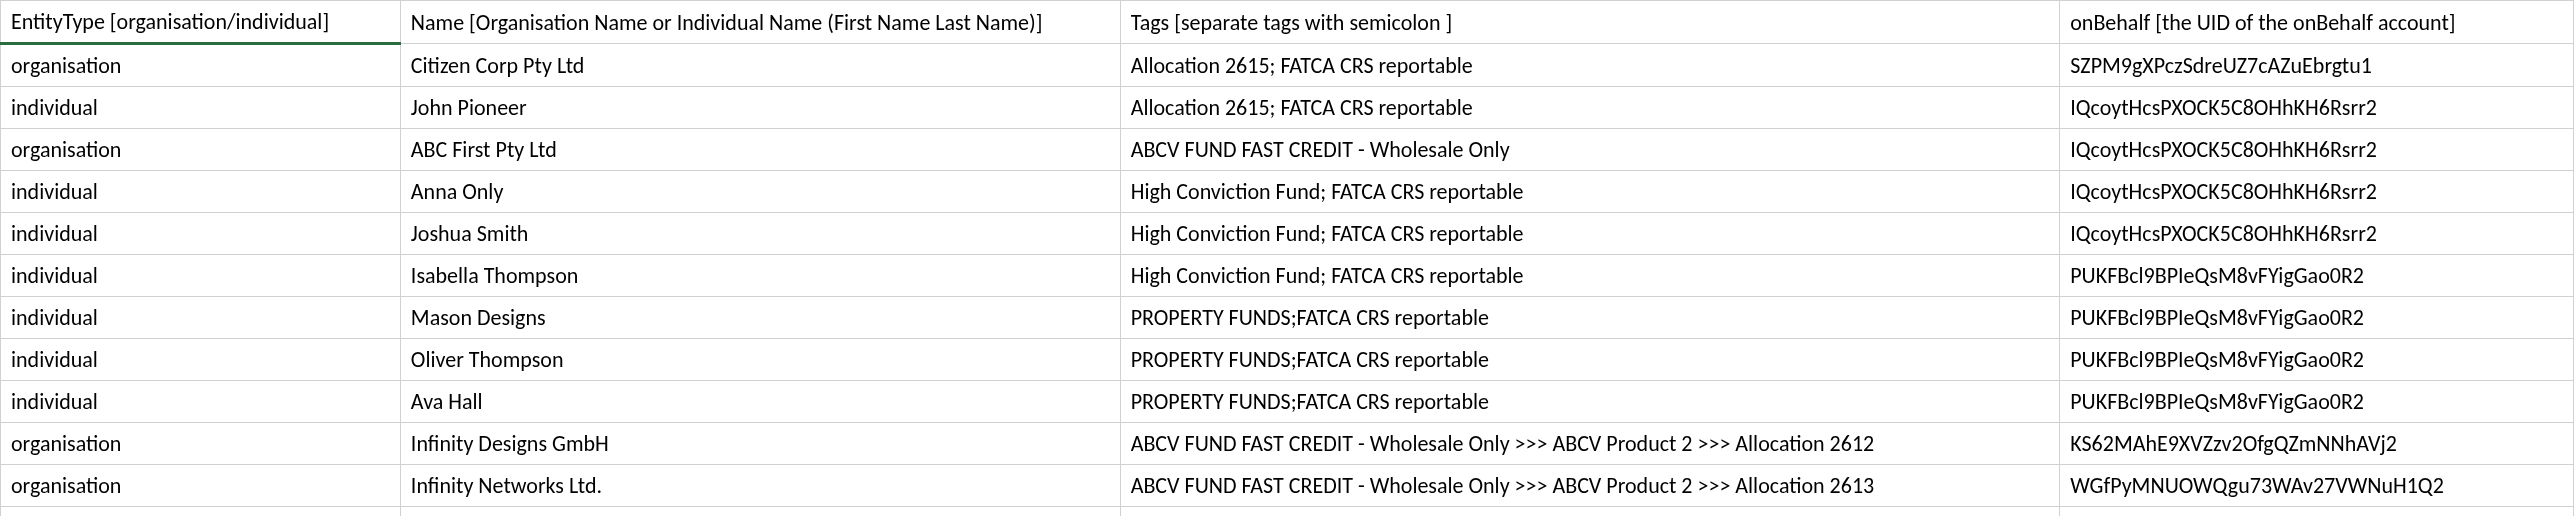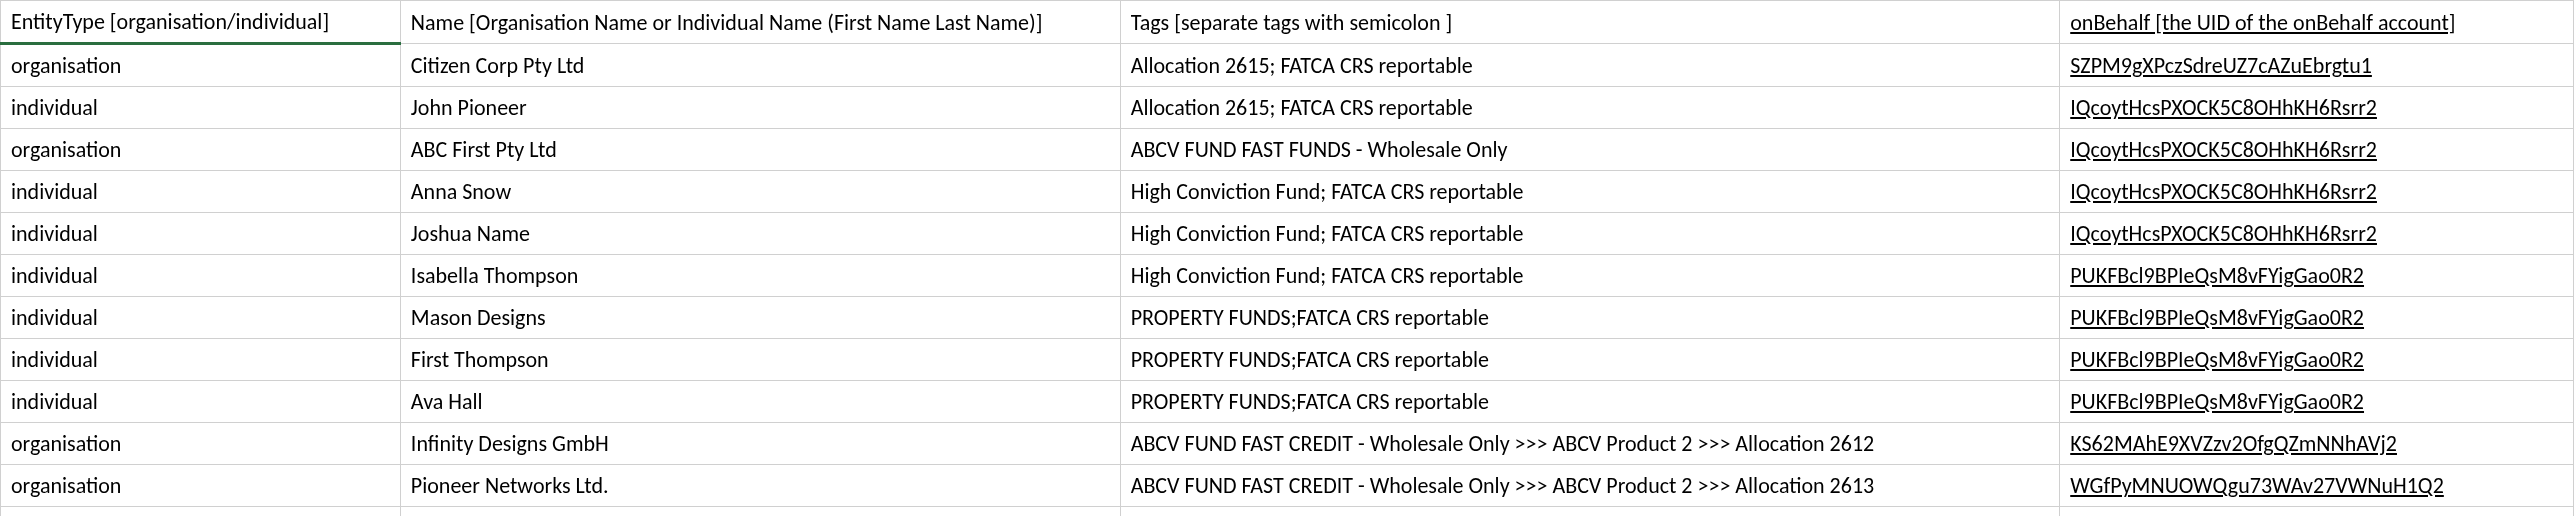--- a/index.html
+++ b/index.html
@@ -41,21 +41,20 @@
     }
     .col-name {
       width: 720px;
     }
     .col-tags {
       width: 940px;
       border-radius: 14px;
     }
     .col-onbehalf {
       width: 514px;
-      text-decoration: underline;
     }
   </style>
 </head>
 <body>
 
 <div class="spreadsheet">
   <div class="row header-row">
     <div class="cell col-entity-type">EntityType [organisation/individual]</div>
     <div class="cell col-name">Name [Organisation Name or Individual Name (First Name Last Name)]</div>
     <div class="cell col-tags">Tags [separate tags with semicolon ]</div>
@@ -70,68 +69,68 @@
   </div>
   <div class="row">
     <div class="cell col-entity-type">individual</div>
     <div class="cell col-name">John Pioneer</div>
     <div class="cell col-tags">Allocation 2615; FATCA CRS reportable</div>
     <div class="cell col-onbehalf">IQcoytHcsPXOCK5C8OHhKH6Rsrr2</div>
   </div>
   <div class="row">
     <div class="cell col-entity-type">organisation</div>
     <div class="cell col-name">ABC First Pty Ltd</div>
-    <div class="cell col-tags">ABCV FUND FAST FUNDS - Wholesale Only</div>
+    <div class="cell col-tags">ABCV FUND FAST CREDIT - Wholesale Only</div>
     <div class="cell col-onbehalf">IQcoytHcsPXOCK5C8OHhKH6Rsrr2</div>
   </div>
   <div class="row">
     <div class="cell col-entity-type">individual</div>
-    <div class="cell col-name">Anna Snow</div>
+    <div class="cell col-name">Anna Only</div>
     <div class="cell col-tags">High Conviction Fund; FATCA CRS reportable</div>
     <div class="cell col-onbehalf">IQcoytHcsPXOCK5C8OHhKH6Rsrr2</div>
   </div>
   <div class="row">
     <div class="cell col-entity-type">individual</div>
-    <div class="cell col-name">Joshua Name</div>
+    <div class="cell col-name">Joshua Smith</div>
     <div class="cell col-tags">High Conviction Fund; FATCA CRS reportable</div>
     <div class="cell col-onbehalf">IQcoytHcsPXOCK5C8OHhKH6Rsrr2</div>
   </div>
   <div class="row">
     <div class="cell col-entity-type">individual</div>
     <div class="cell col-name">Isabella Thompson</div>
     <div class="cell col-tags">High Conviction Fund; FATCA CRS reportable</div>
     <div class="cell col-onbehalf">PUKFBcl9BPIeQsM8vFYigGao0R2</div>
   </div>
   <div class="row">
     <div class="cell col-entity-type">individual</div>
     <div class="cell col-name">Mason Designs</div>
     <div class="cell col-tags">PROPERTY FUNDS;FATCA CRS reportable</div>
     <div class="cell col-onbehalf">PUKFBcl9BPIeQsM8vFYigGao0R2</div>
   </div>
   <div class="row">
     <div class="cell col-entity-type">individual</div>
-    <div class="cell col-name">First Thompson</div>
+    <div class="cell col-name">Oliver Thompson</div>
     <div class="cell col-tags">PROPERTY FUNDS;FATCA CRS reportable</div>
     <div class="cell col-onbehalf">PUKFBcl9BPIeQsM8vFYigGao0R2</div>
   </div>
   <div class="row">
     <div class="cell col-entity-type">individual</div>
     <div class="cell col-name">Ava Hall</div>
     <div class="cell col-tags">PROPERTY FUNDS;FATCA CRS reportable</div>
     <div class="cell col-onbehalf">PUKFBcl9BPIeQsM8vFYigGao0R2</div>
   </div>
   <div class="row">
     <div class="cell col-entity-type">organisation</div>
     <div class="cell col-name">Infinity Designs GmbH</div>
     <div class="cell col-tags">ABCV FUND FAST CREDIT - Wholesale Only &gt;&gt;&gt; ABCV Product 2 &gt;&gt;&gt; Allocation 2612</div>
     <div class="cell col-onbehalf">KS62MAhE9XVZzv2OfgQZmNNhAVj2</div>
   </div>
   <div class="row">
     <div class="cell col-entity-type">organisation</div>
-    <div class="cell col-name">Pioneer Networks Ltd.</div>
+    <div class="cell col-name">Infinity Networks Ltd.</div>
     <div class="cell col-tags">ABCV FUND FAST CREDIT - Wholesale Only &gt;&gt;&gt; ABCV Product 2 &gt;&gt;&gt; Allocation 2613</div>
     <div class="cell col-onbehalf">WGfPyMNUOWQgu73WAv27VWNuH1Q2</div>
   </div>
   <div class="row">
     <div class="cell col-entity-type">organisation</div>
     <div class="cell col-name">Catalyst Industries LLC</div>
     <div class="cell col-tags">ABCV FUND FAST CREDIT - Wholesale Only &gt;&gt;&gt; ABCV Product 2 &gt;&gt;&gt; Allocation 2614</div>
     <div class="cell col-onbehalf">WGfPyMNUOWQgu73WAv27VWNuH1Q2</div>
   </div>
 

